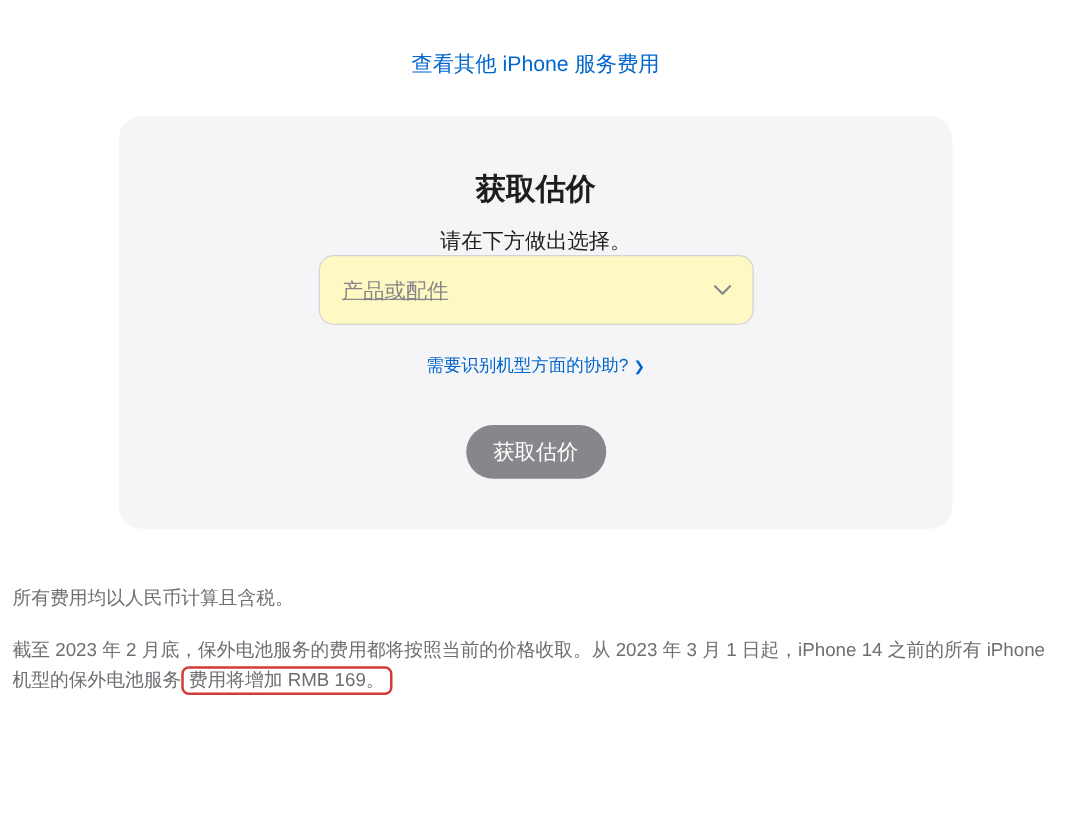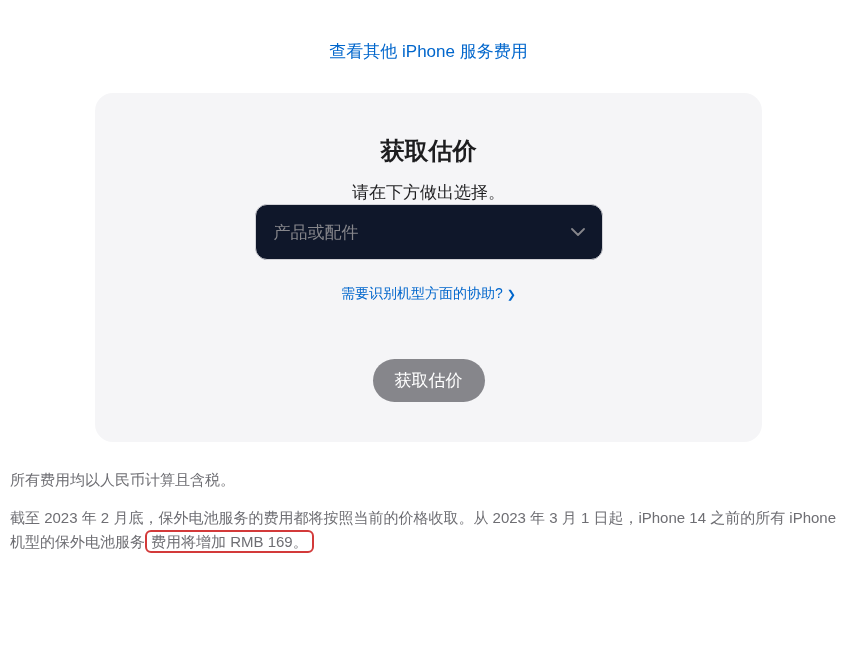--- a/index.html
+++ b/index.html
@@ -45,51 +45,52 @@
       position: relative;
       width: 348px;
       margin: 0 auto 24px auto;
     }
     .select-box.second {
       margin-bottom: 18px;
     }
     .select-trigger {
       width: 100%;
       height: 56px;
-      background: #0f172a;
+      background: #fef9c3;
       border: 1px solid #d2d2d7;
       border-radius: 12px;
       padding: 0 40px 0 18px;
       font-size: 17px;
       color: #86868b;
       text-align: left;
       cursor: pointer;
       display: flex;
       align-items: center;
       justify-content: space-between;
+      text-decoration: underline;
     }
     .chevron {
       position: absolute;
       right: 18px;
       top: 50%;
       transform: translateY(-50%);
       width: 14px;
       height: 8px;
       pointer-events: none;
     }
     .chevron svg {
       display: block;
     }
     .help-link {
       font-size: 14px;
       color: #0066cc;
       text-decoration: none;
       display: inline-flex;
       align-items: center;
-      margin-bottom: 56px;
+      margin-bottom: 38px;
     }
     .help-link .arrow {
       margin-left: 4px;
       font-size: 11px;
     }
     .submit-button {
       background: #86868b;
       color: #ffffff;
       border: none;
       border-radius: 980px;
@@ -98,20 +99,21 @@
       cursor: pointer;
     }
     .footer-text {
       padding: 26px 10px 0 10px;
       font-size: 15px;
       color: #6e6e73;
       line-height: 1.6;
     }
     .footer-text p {
       margin-bottom: 14px;
+      margin-top: 18px;
     }
     .highlight-box {
       border: 2px solid #d33a3a;
       border-radius: 6px;
       padding: 1px 4px;
       display: inline;
     }
   </style>
 </head>
 <body>

